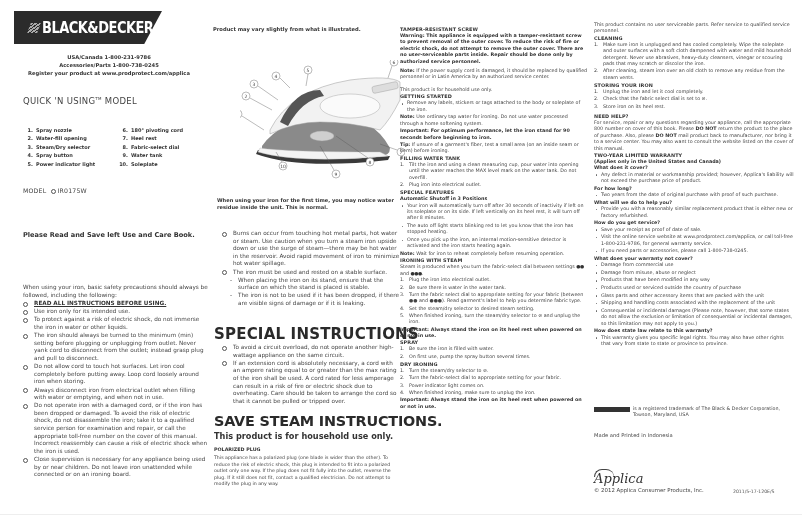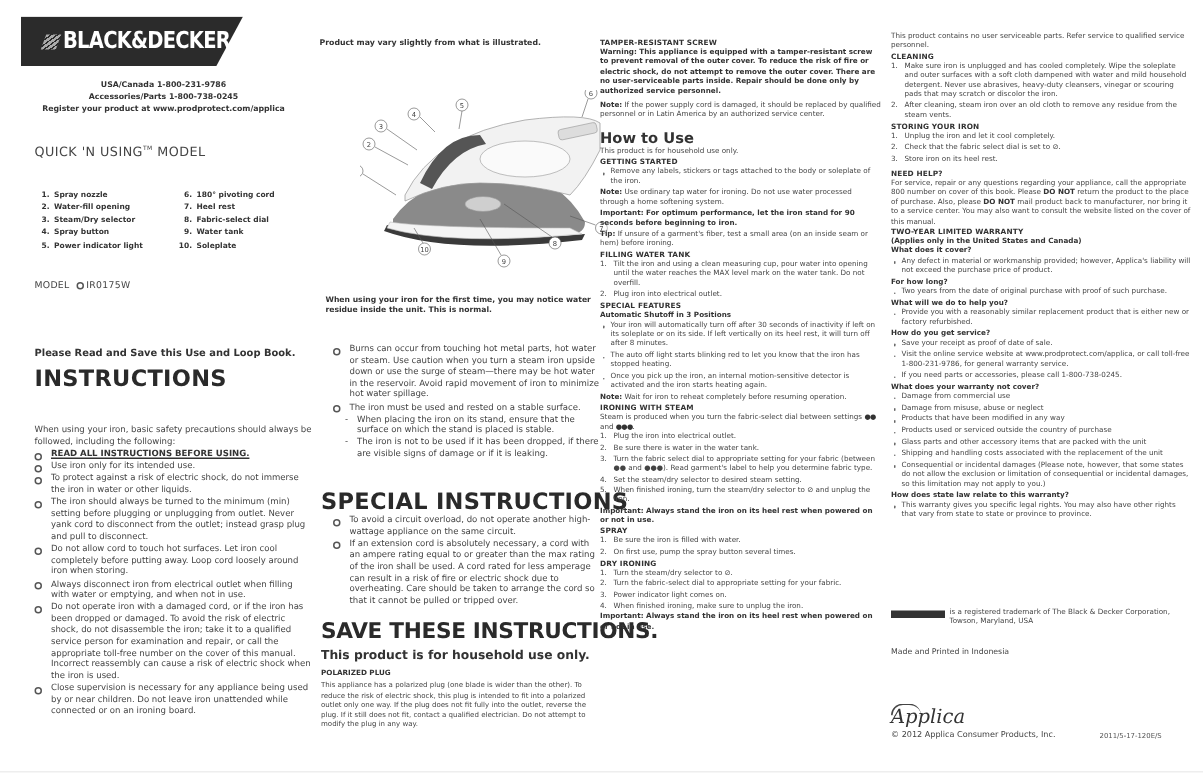--- a/index.html
+++ b/index.html
@@ -118,23 +118,22 @@
         <div class="pi"><span class="n">9.</span><span>Water tank</span></div>
         <div class="pi"><span class="n">10.</span><span>Soleplate</span></div>
       </div>
   </div>
 
   <div class="model">
     <span>MODEL</span>
     <span class="circ"></span><span>IR0175W</span>
   </div>
 
-  <div class="read-save">Please Read and Save this Use and Loop Book.</div>
+  <div class="read-save">Please Read and Save left Use and Care Book.</div>
   <div class="ist-title big-h">
-    <div>INSTRUCTIONS</div>
   </div>
   <div class="intro">When using your iron, basic safety precautions should always be followed, including the following:</div>
   <ul class="circles safety-list" id="safety-list">
       <li class="u">
         <span class="b"></span>
         <span class="t">READ ALL INSTRUCTIONS BEFORE USING.</span>
       </li>
       <li>
         <span class="b"></span>
         <span class="t">Use iron only for its intended use.</span>
@@ -247,33 +246,32 @@
       <li>
         <span class="b"></span>
         <span class="t">To avoid a circuit overload, do not operate another high-wattage appliance on the same circuit.</span>
       </li>
       <li>
         <span class="b"></span>
         <span class="t">If an extension cord is absolutely necessary, a cord with an ampere rating equal to or greater than the max rating of the iron shall be used. A cord rated for less amperage can result in a risk of fire or electric shock due to overheating. Care should be taken to arrange the cord so that it cannot be pulled or tripped over.</span>
       </li>
     </ul>
 
-  <div class="save-title big-h">SAVE THESE INSTRUCTIONS.</div>
+  <div class="save-title big-h">SAVE STEAM INSTRUCTIONS.</div>
   <div class="household">This product is for household use only.</div>
   <div class="polarized-h">POLARIZED PLUG</div>
   <div class="polarized-p">This appliance has a polarized plug (one blade is wider than the other). To reduce the risk of electric shock, this plug is intended to fit into a polarized outlet only one way. If the plug does not fit fully into the outlet, reverse the plug. If it still does not fit, contact a qualified electrician. Do not attempt to modify the plug in any way.</div>
 
   <div class="warn-block">
     <div class="sh">TAMPER-RESISTANT SCREW</div>
     <div class="small bold" style="font-weight:bold;color:#333;">Warning: This appliance is equipped with a tamper-resistant screw to prevent removal of the outer cover. To reduce the risk of fire or electric shock, do not attempt to remove the outer cover. There are no user-serviceable parts inside. Repair should be done only by authorized service personnel.</div>
     <div class="small" style="margin-top:3px;"><b>Note:</b><span> If the power supply cord is damaged, it should be replaced by qualified personnel or in Latin America by an authorized service center.</span></div>
   </div>
 
   <div class="howto">
-    <div class="h2">How to Use</div>
     <div class="small">This product is for household use only.</div>
     <div class="sh">GETTING STARTED</div>
     <ul class="dots" id="gs-bullets">
         <li>Remove any labels, stickers or tags attached to the body or soleplate of the iron.</li>
       </ul>
     <div class="small"><b>Note:</b><span> Use ordinary tap water for ironing. Do not use water processed through a home softening system.</span></div>
     <div class="small bold" style="font-weight:bold;color:#333;margin-top:1px;">Important: For optimum performance, let the iron stand for 90 seconds before beginning to iron.</div>
     <div class="small" style="margin-top:1px;"><b>Tip:</b><span> If unsure of a garment's fiber, test a small area (on an inside seam or hem) before ironing.</span></div>
     <div class="sh">FILLING WATER TANK</div>
     <ol class="num" id="fill-steps">

